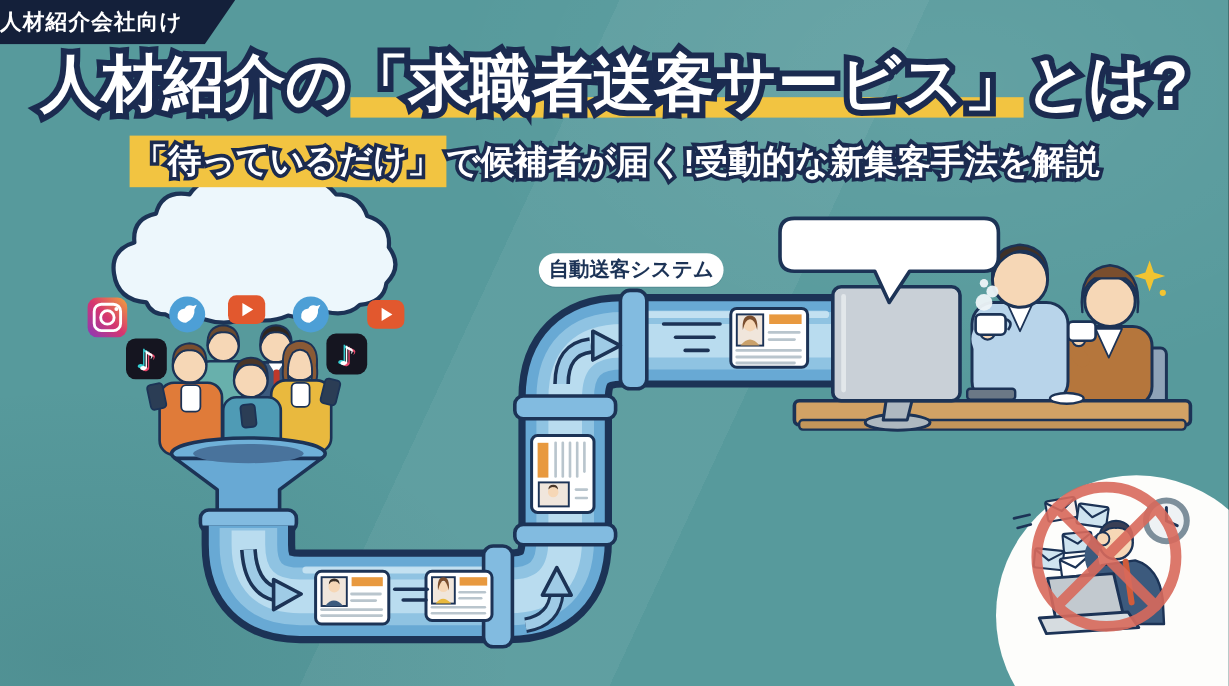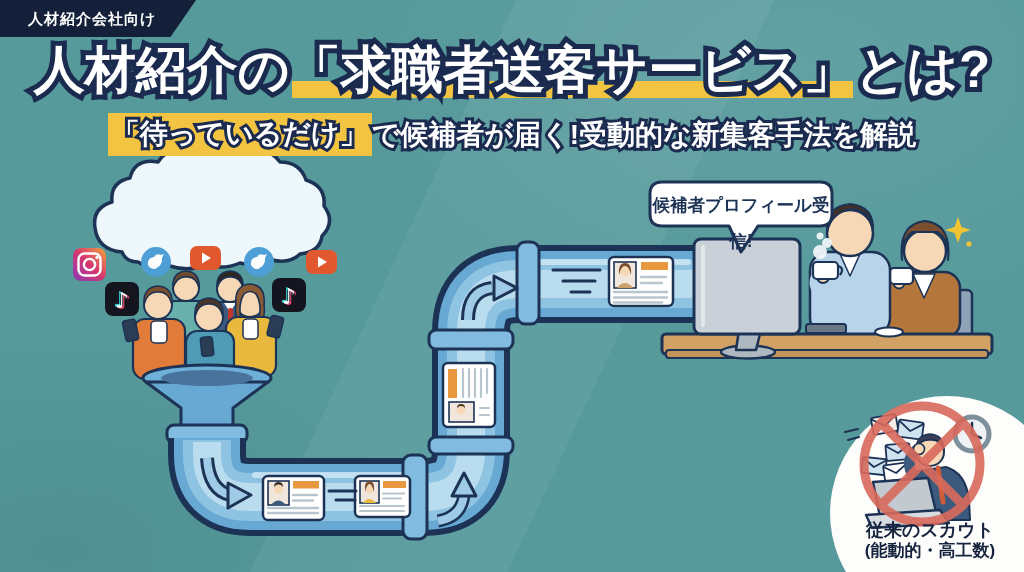--- a/index.html
+++ b/index.html
@@ -11,22 +11,22 @@
       linear-gradient(115deg, rgba(255,255,255,0) 40%, rgba(255,255,255,.05) 40%, rgba(255,255,255,.05) 60%, rgba(255,255,255,0) 60%),
       radial-gradient(620px 380px at 6% 96%, rgba(10,50,60,.10), rgba(10,50,60,0) 60%),
       #579a9c;
   }
   .abs{position:absolute;}
   svg{display:block;}
   
   .badge{
     left:0;top:0;height:37px;width:196px;background:#14203a;
     clip-path:polygon(0 0,100% 0,87% 100%,0 100%);
-    color:#fff;font-weight:800;font-size:15px;line-height:37px;
-    padding-left:28px;box-sizing:border-box;letter-spacing:1px;z-index:5;
+    color:#fff;font-weight:800;font-size:18px;line-height:37px;
+    padding-left:0;box-sizing:border-box;letter-spacing:1px;z-index:5;
   }
   .title-row{
     left:0;top:38px;width:1024px;display:flex;justify-content:center;
     align-items:flex-end;z-index:5;white-space:nowrap;
   }
   .outlined{position:relative;display:inline-block;}
   .outlined .stroke{
     position:absolute;left:0;top:0;color:#1b2b50;z-index:1;
     -webkit-text-stroke:10px #1b2b50;
   }
@@ -399,22 +399,18 @@
       <div class="outlined sub-seg">
         <span class="stroke">「待っているだけ」</span><span class="fill">「待っているだけ」</span>
       </div>
     </div>
     <div class="outlined sub-seg">
       <span class="stroke">で候補者が届く!受動的な新集客手法を解説</span><span class="fill">で候補者が届く!受動的な新集客手法を解説</span>
     </div>
   </div>
 
 
-
-  <div class="abs bubble-text">候補者プロフィール受信!</div>
-
-
-  <div class="abs legacy-caption">
-    <div class="l1">従来のスカウト</div>
-    <div class="l2">(能動的・高工数)</div>
-  </div>
+  <div class="abs pill pipe-pill">自動送客システム</div>
+
+
+
 
 </div>
 
 </body></html>

